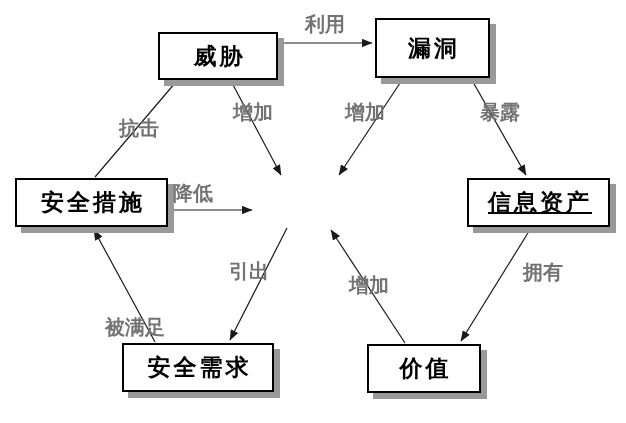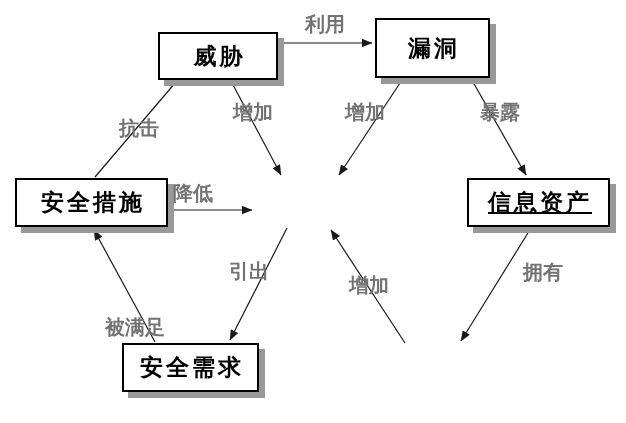--- a/index.html
+++ b/index.html
@@ -53,21 +53,21 @@
     color: #737373;
     white-space: nowrap;
     line-height: 1;
   }
   
   .n-threat                { left: 158px; top: 32px;  width: 120px; height: 48px; }
   .n-vulnerability         { left: 375px; top: 18px;  width: 115px; height: 60px; }
   .n-security-measures     { left: 15px;  top: 178px; width: 153px; height: 49px; }
   .n-risk                  { left: 255px; top: 178px; width: 115px; height: 49px; }
   .n-info-assets           { left: 467px; top: 178px; width: 143px; height: 49px; text-decoration: underline; }
-  .n-security-requirements { left: 122px; top: 343px; width: 137px; height: 49px; }
+  .n-security-requirements { left: 122px; top: 343px; width: 152px; height: 49px; }
   .n-value                 { left: 367px; top: 344px; width: 114px; height: 49px; }
   
   .l-exploit        { left: 325px; top: 24px;  }
   .l-resist         { left: 139px; top: 128px; }
   .l-increase-threat{ left: 253px; top: 112px; }
   .l-increase-vuln  { left: 365px; top: 112px; }
   .l-expose         { left: 500px; top: 112px; }
   .l-reduce         { left: 193px; top: 193px; text-align: center; }
   .l-satisfied      { left: 135px; top: 281px; margin-top: 46px; }
   .l-lead-to        { left: 249px; top: 271px; }
@@ -105,20 +105,23 @@
   </div>
   <div class="node n-security-measures">
     <span class="node-label">安全措施</span>
   </div>
   <div class="node n-info-assets">
     <span class="node-label">信息资产</span>
   </div>
   <div class="node n-security-requirements">
     <span class="node-label">安全需求</span>
   </div>
+  <div class="node n-value">
+    <span class="node-label">价值</span>
+  </div>
 
   <span class="edge-label l-exploit">利用</span>
   <span class="edge-label l-resist">抗击</span>
   <span class="edge-label l-increase-threat">增加</span>
   <span class="edge-label l-increase-vuln">增加</span>
   <span class="edge-label l-expose">暴露</span>
   <span class="edge-label l-reduce">降低</span>
   <span class="edge-label l-satisfied">被满足</span>
   <span class="edge-label l-lead-to">引出</span>
   <span class="edge-label l-increase-value">增加</span>

